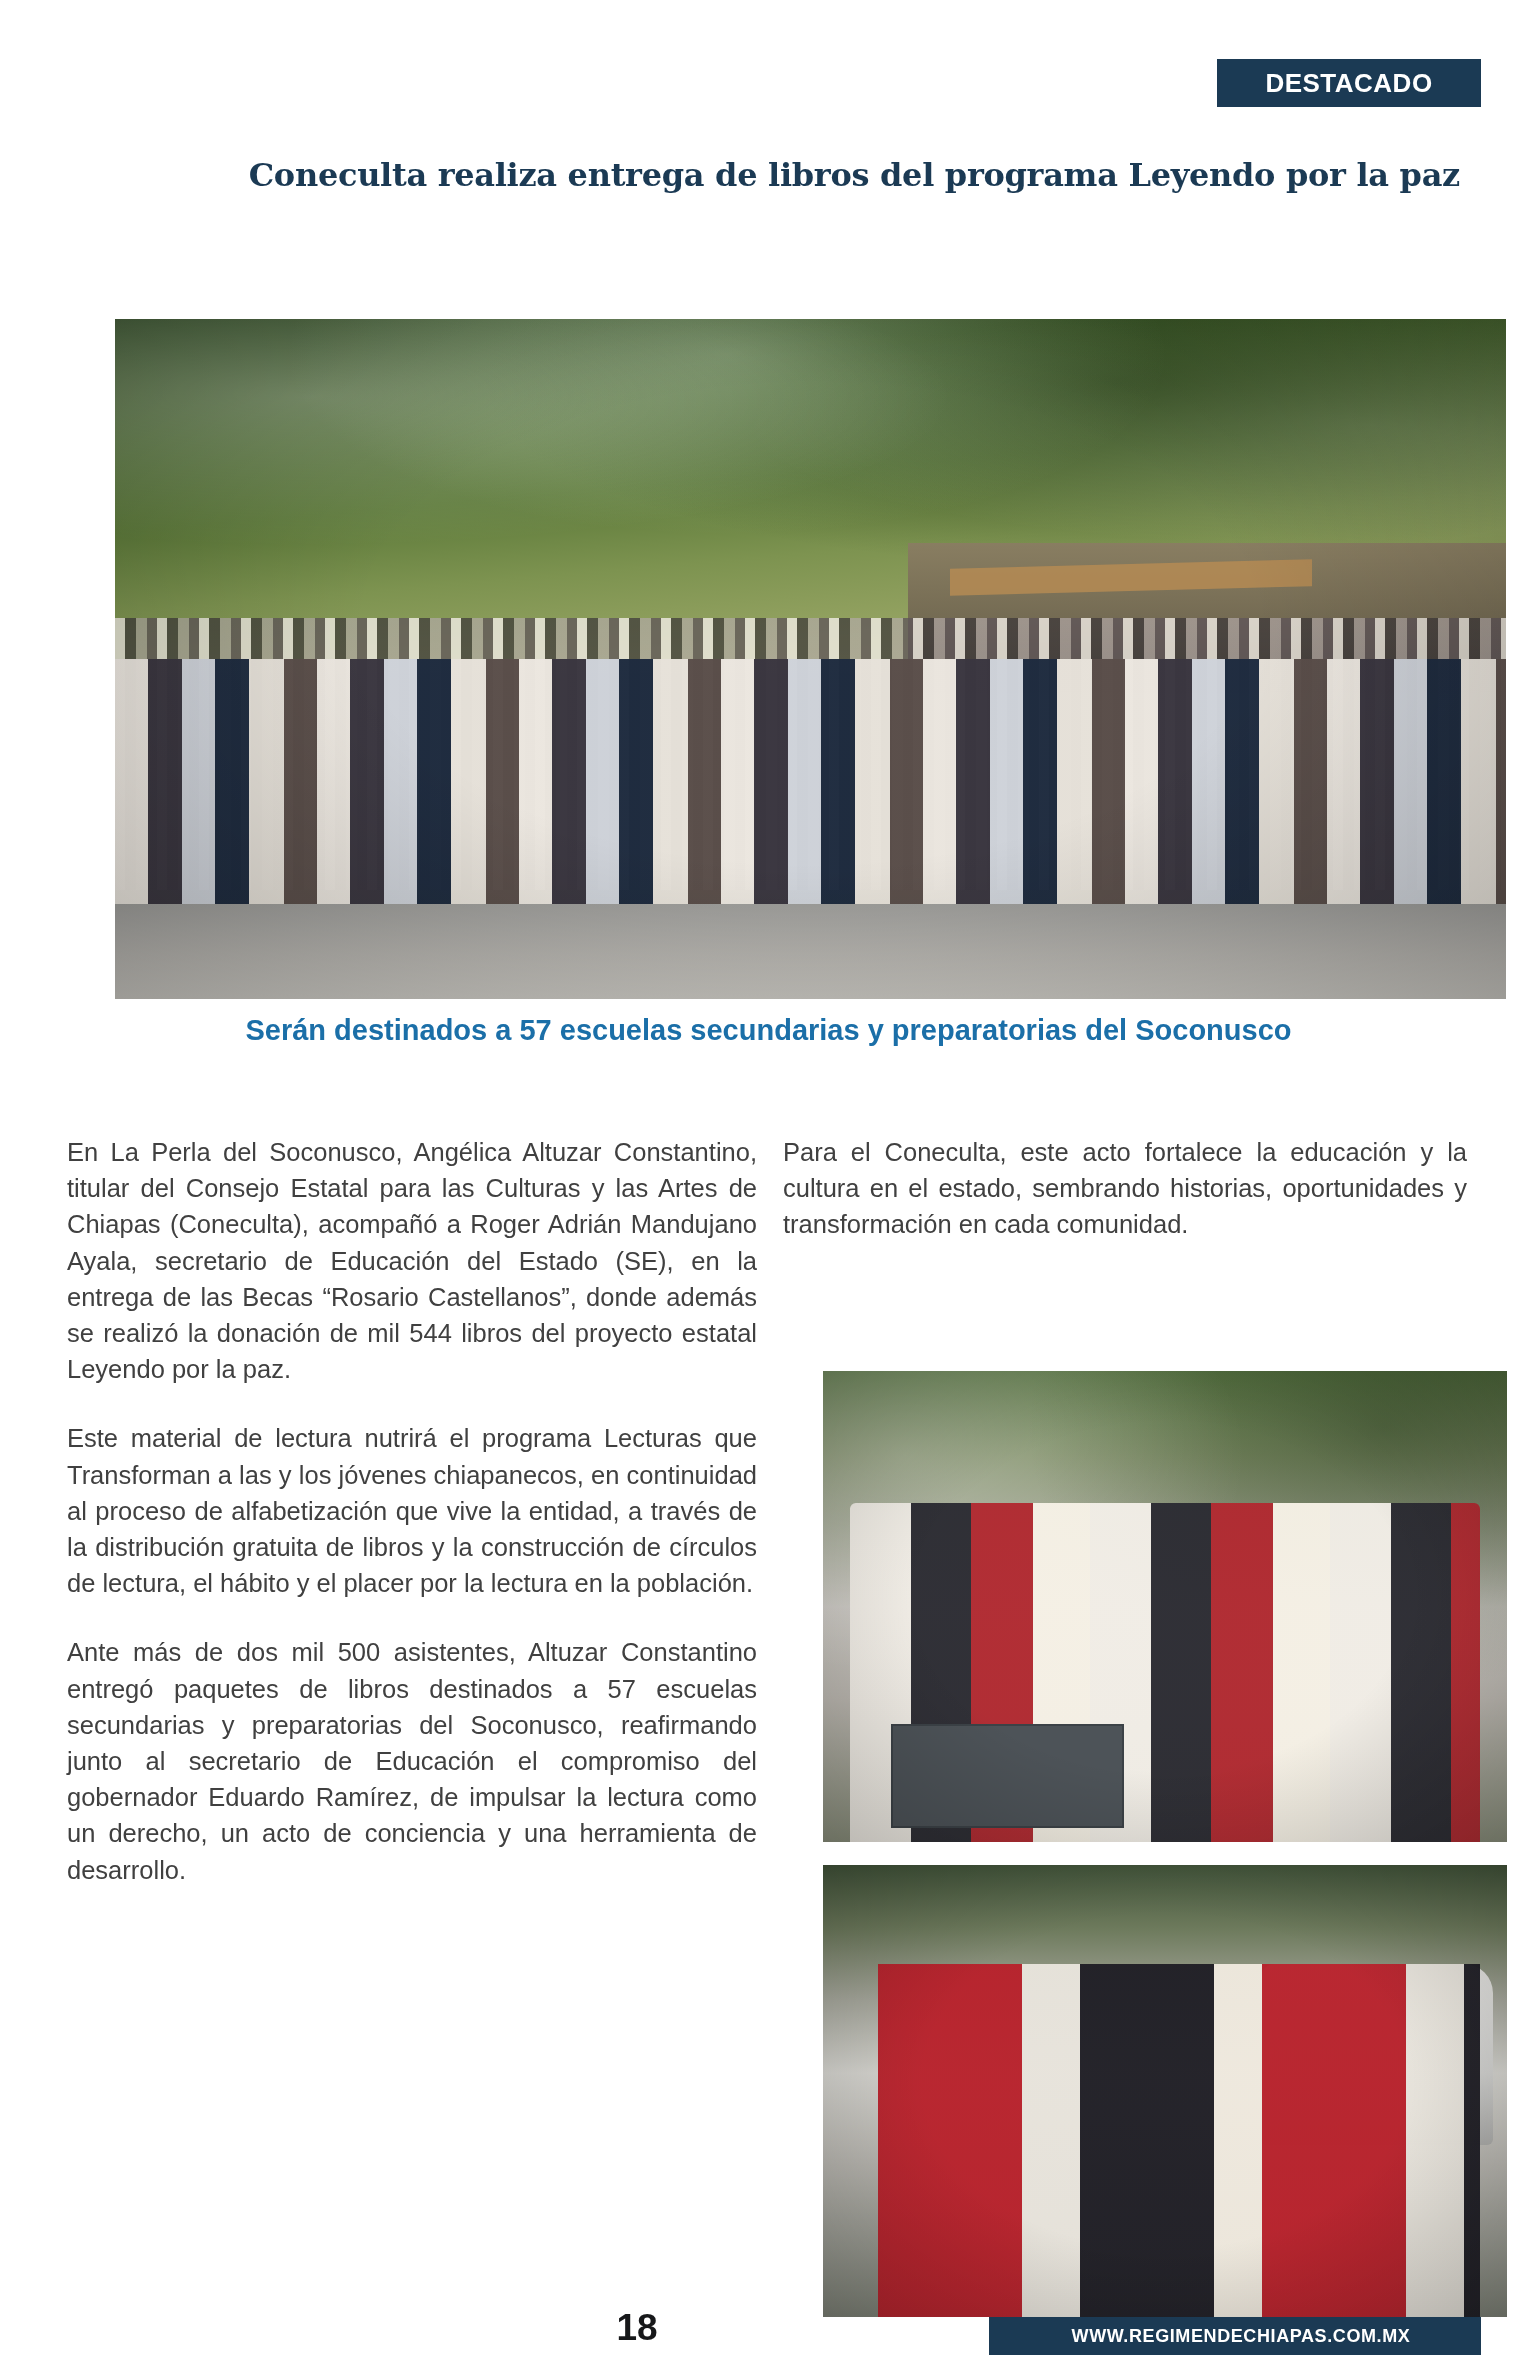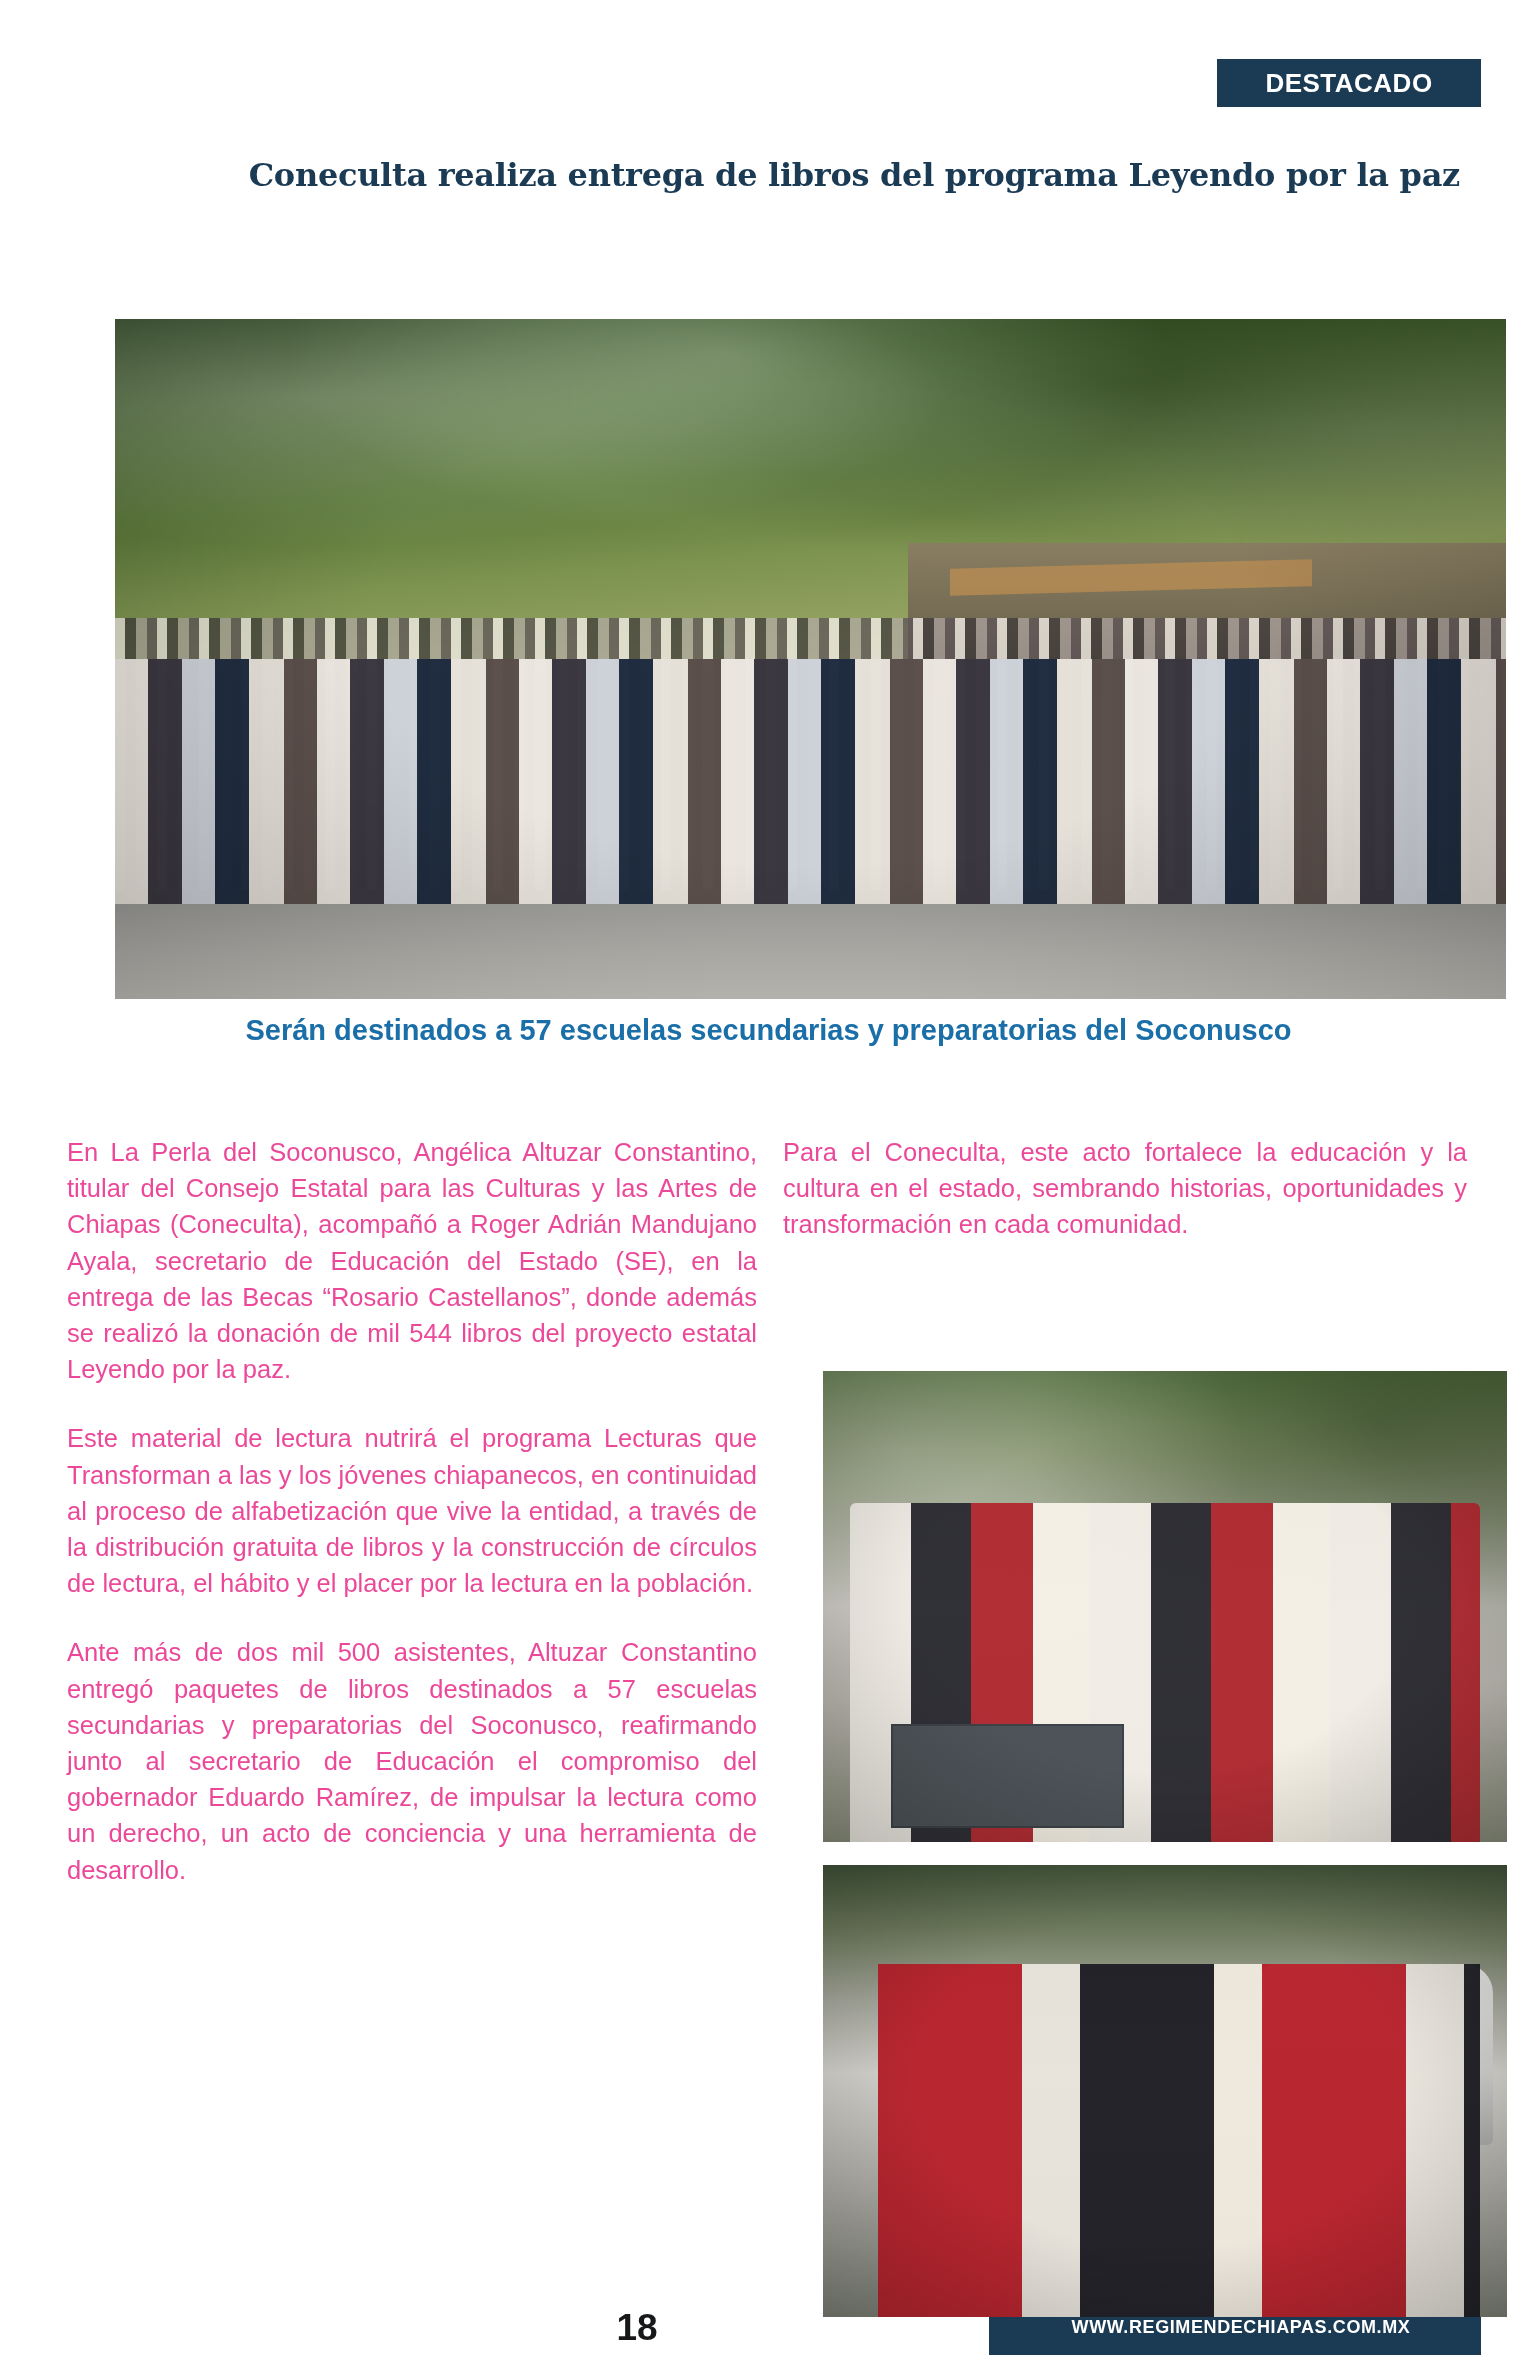--- a/index.html
+++ b/index.html
@@ -134,21 +134,21 @@
   }
   .col-right {
     position: absolute;
     top: 1134px;
     left: 783px;
     width: 684px;
   }
   .para {
     font-size: 25.5px;
     line-height: 1.42;
-    color: #ec4899;
+    color: #404040;
     text-align: justify;
     margin: 0 0 33px 0;
     font-family: "Liberation Sans", sans-serif;
     hyphens: auto;
   }
   .para:last-child { margin-bottom: 0; }
 
   
   .photo-2 {
     position: absolute;
@@ -233,21 +233,21 @@
     font-family: "Liberation Sans", sans-serif;
   }
   .footer-bar {
     position: absolute;
     bottom: 21px;
     right: 56px;
     width: 492px;
     height: 38px;
     background: #1b3a54;
     display: flex;
-    align-items: flex-start;
+    align-items: center;
     justify-content: center;
     padding-left: 12px;
   }
   .footer-bar span {
     color: #ffffff;
     font-size: 18px;
     font-weight: bold;
     letter-spacing: 0.6px;
     font-family: "Liberation Sans", sans-serif;
   }

